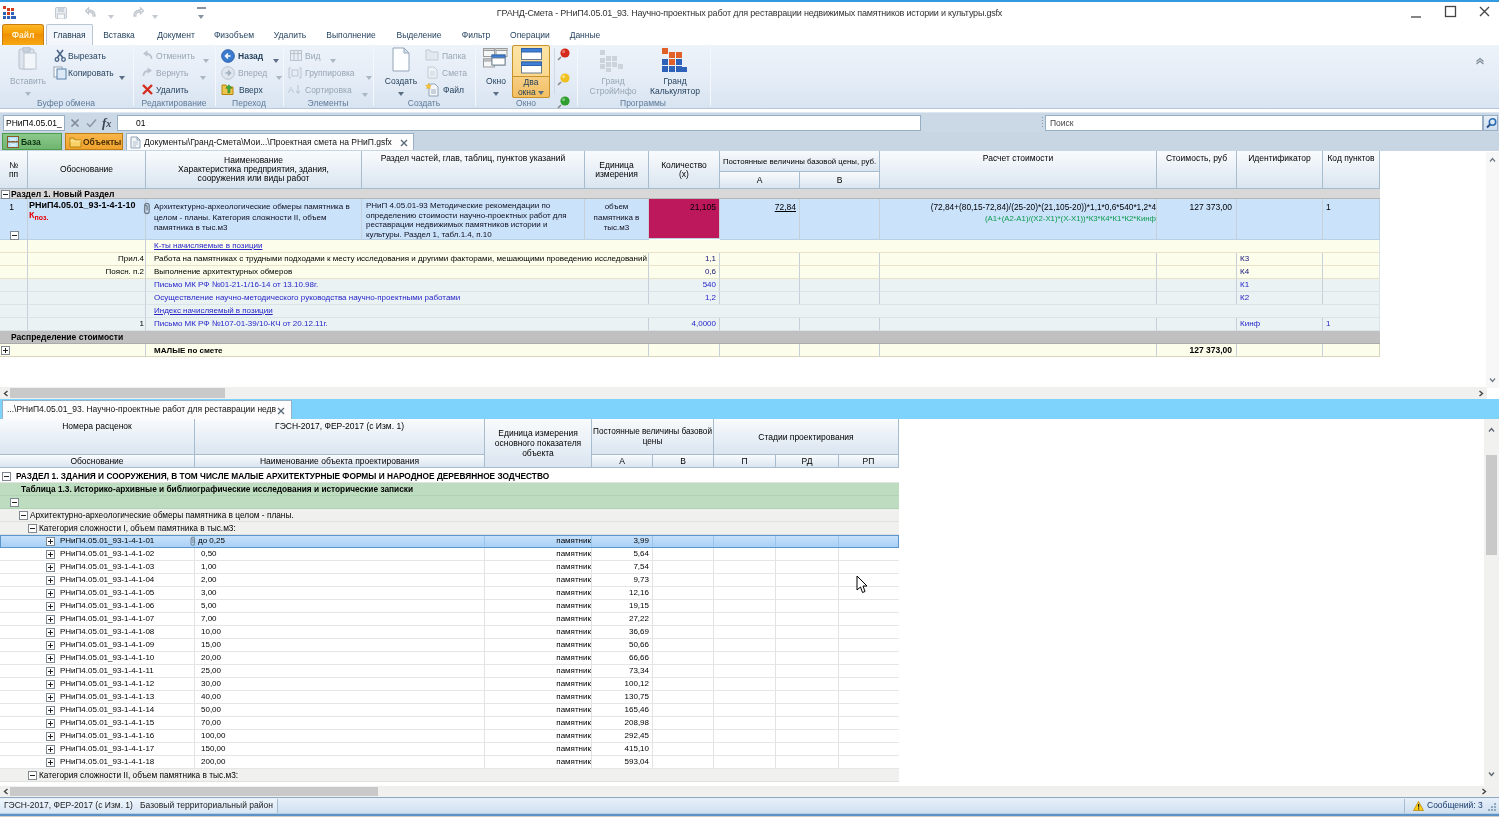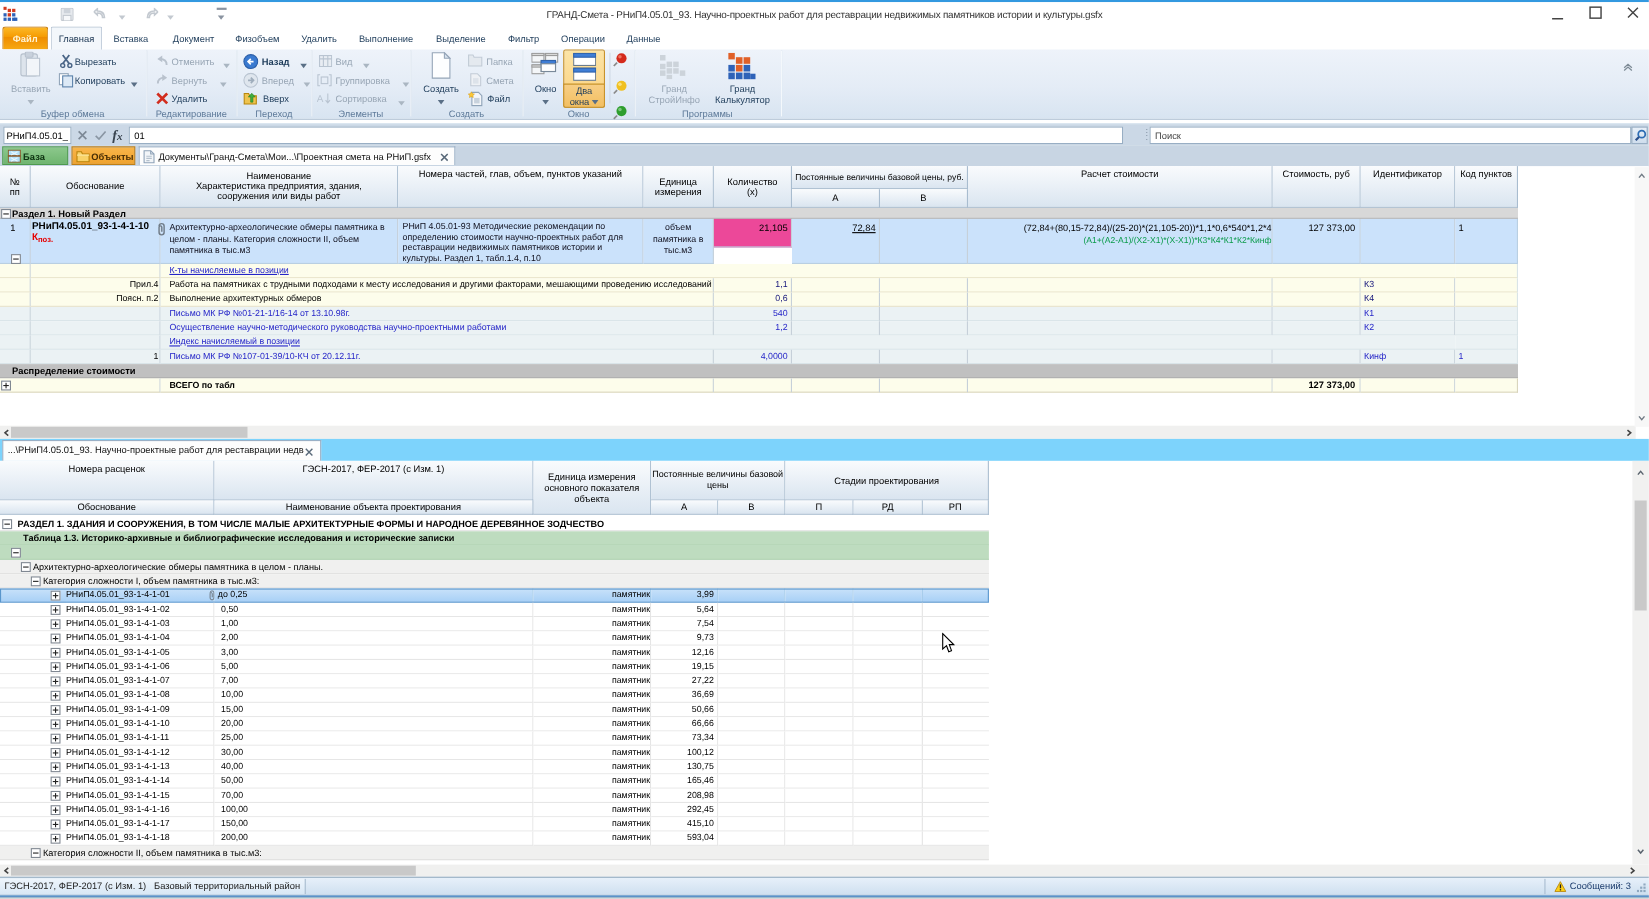--- a/index.html
+++ b/index.html
@@ -20,21 +20,21 @@
 .rsep{position:absolute;top:1px;height:60px;width:1px;background:#c3d1e0;border-right:1px solid #f4f8fc}
 .rlabel{position:absolute;top:53px;height:11px;font-size:8.5px;color:#5e7a99;text-align:center;width:100px}
 .rtxt{font-size:8.5px;color:#1e3c5a}
 .rtxt.dis{color:#98a6b5}
 .rbtn{position:absolute;font-size:8.5px;color:#1e3c5a}
 .dd{display:inline-block;width:0;height:0;border-left:3px solid transparent;border-right:3px solid transparent;border-top:4px solid #5a6f86;vertical-align:middle}
 .dd.dis{border-top-color:#aab6c2}
 
 #fbar{position:absolute;left:0;top:112px;width:1499px;height:20px;background:#cbd8e6;border-top:1px solid #dde8f2}
 #namebox{position:absolute;left:3px;top:2px;width:62px;height:16px;background:#fff;border:1px solid #98aec4;font-size:8.5px;line-height:14px;padding-left:2px}
-#fmla{position:absolute;left:117px;top:2px;width:904px;height:16px;background:#fff;border:1px solid #98aec4;font-size:8.5px;line-height:14px;padding-left:4px}
+#fmla{position:absolute;left:117px;top:2px;width:804px;height:16px;background:#fff;border:1px solid #98aec4;font-size:8.5px;line-height:14px;padding-left:18px}
 #search{position:absolute;left:1045px;top:2px;width:438px;height:16px;background:#fff;border:1px solid #98aec4;font-size:8.5px;line-height:14px;padding-left:4px;color:#444}
 #sbtn{position:absolute;left:1483px;top:2px;width:15px;height:16px;background:linear-gradient(#e8f0f8,#cfdded);border:1px solid #98aec4}
 
 #dtabs{position:absolute;left:0;top:132px;width:1499px;height:33px;background:#c8d5e3}
 .dtab{position:absolute;top:1px;height:17px;font-size:8.5px;line-height:16px}
 
 .cell{position:absolute;overflow:hidden;white-space:nowrap;font-size:8.5px}
 .rt{text-align:right}
 .ct{text-align:right}
 .exp{position:absolute;width:9px;height:9px;border:1px solid #808892;background:#fff}
@@ -332,39 +332,39 @@
     <span style="margin-left:17px">Документы\Гранд-Смета\Мои...\Проектная смета на РНиП.gsfx</span>
     <svg style="position:absolute;right:5px;top:5px" width="8" height="8" viewBox="0 0 8 8">
           <path d="M1 1 L7 7 M7 1 L1 7" stroke="#5a6a7a" stroke-width="1.4"></path>
         </svg>
   </div>
 </div>
 <div id="grid1" class="abs" style="left:0;top:151px;width:1499px;height:236px;background:#fff">
 <div class="cell " style="left:0px;top:0px;width:28px;height:38px;background:linear-gradient(#f9fbfd,#dae5f0);border-right:1px solid #a8bccf;border-bottom:1px solid #a8bccf;font-size:8.5px;line-height:9px;display:flex;align-items:center;justify-content:center;text-align:center;white-space:normal;">№<br>пп</div>
 <div class="cell " style="left:28px;top:0px;width:118px;height:38px;background:linear-gradient(#f9fbfd,#dae5f0);border-right:1px solid #a8bccf;border-bottom:1px solid #a8bccf;font-size:8.5px;line-height:9px;display:flex;align-items:center;justify-content:center;text-align:center;white-space:normal;">Обоснование</div>
 <div class="cell " style="left:146px;top:0px;width:216px;height:38px;background:linear-gradient(#f9fbfd,#dae5f0);border-right:1px solid #a8bccf;border-bottom:1px solid #a8bccf;font-size:8.5px;line-height:9px;display:flex;align-items:center;justify-content:center;text-align:center;white-space:normal;">Наименование<br>Характеристика предприятия, здания,<br>сооружения или виды работ</div>
-<div class="cell " style="left:362px;top:0px;width:223px;height:38px;background:linear-gradient(#f9fbfd,#dae5f0);border-right:1px solid #a8bccf;border-bottom:1px solid #a8bccf;font-size:8.5px;line-height:9px;display:flex;align-items:center;justify-content:center;text-align:center;white-space:normal;align-items:flex-start;padding-top:3px">Номера частей, глав, объем, пунктов указаний</div>
+<div class="cell " style="left:362px;top:0px;width:223px;height:38px;background:linear-gradient(#f9fbfd,#dae5f0);border-right:1px solid #a8bccf;border-bottom:1px solid #a8bccf;font-size:8.5px;line-height:9px;display:flex;align-items:center;justify-content:center;text-align:center;white-space:normal;align-items:flex-start;padding-top:3px">Раздел частей, глав, таблиц, пунктов указаний</div>
 <div class="cell " style="left:585px;top:0px;width:64px;height:38px;background:linear-gradient(#f9fbfd,#dae5f0);border-right:1px solid #a8bccf;border-bottom:1px solid #a8bccf;font-size:8.5px;line-height:9px;display:flex;align-items:center;justify-content:center;text-align:center;white-space:normal;">Единица<br>измерения</div>
 <div class="cell " style="left:649px;top:0px;width:71px;height:38px;background:linear-gradient(#f9fbfd,#dae5f0);border-right:1px solid #a8bccf;border-bottom:1px solid #a8bccf;font-size:8.5px;line-height:9px;display:flex;align-items:center;justify-content:center;text-align:center;white-space:normal;">Количество<br>(х)</div>
 <div class="cell " style="left:720px;top:0px;width:160px;height:21px;background:linear-gradient(#f9fbfd,#dae5f0);border-right:1px solid #a8bccf;border-bottom:1px solid #a8bccf;font-size:7.8px;line-height:9px;display:flex;align-items:center;justify-content:center;text-align:center;white-space:normal;">Постоянные величины базовой цены, руб.</div>
 <div class="cell " style="left:720px;top:21px;width:80px;height:17px;background:linear-gradient(#f9fbfd,#dae5f0);border-right:1px solid #a8bccf;border-bottom:1px solid #a8bccf;font-size:8.5px;line-height:9px;display:flex;align-items:center;justify-content:center;text-align:center;white-space:normal;">А</div>
 <div class="cell " style="left:800px;top:21px;width:80px;height:17px;background:linear-gradient(#f9fbfd,#dae5f0);border-right:1px solid #a8bccf;border-bottom:1px solid #a8bccf;font-size:8.5px;line-height:9px;display:flex;align-items:center;justify-content:center;text-align:center;white-space:normal;">В</div>
 <div class="cell " style="left:880px;top:0px;width:277px;height:38px;background:linear-gradient(#f9fbfd,#dae5f0);border-right:1px solid #a8bccf;border-bottom:1px solid #a8bccf;font-size:8.5px;line-height:9px;display:flex;align-items:center;justify-content:center;text-align:center;white-space:normal;align-items:flex-start;padding-top:3px">Расчет стоимости</div>
 <div class="cell " style="left:1157px;top:0px;width:80px;height:38px;background:linear-gradient(#f9fbfd,#dae5f0);border-right:1px solid #a8bccf;border-bottom:1px solid #a8bccf;font-size:8.5px;line-height:9px;display:flex;align-items:center;justify-content:center;text-align:center;white-space:normal;align-items:flex-start;padding-top:3px">Стоимость, руб</div>
 <div class="cell " style="left:1237px;top:0px;width:86px;height:38px;background:linear-gradient(#f9fbfd,#dae5f0);border-right:1px solid #a8bccf;border-bottom:1px solid #a8bccf;font-size:8.5px;line-height:9px;display:flex;align-items:center;justify-content:center;text-align:center;white-space:normal;align-items:flex-start;padding-top:3px">Идентификатор</div>
 <div class="cell " style="left:1323px;top:0px;width:57px;height:38px;background:linear-gradient(#f9fbfd,#dae5f0);border-right:1px solid #a8bccf;border-bottom:1px solid #a8bccf;font-size:8.5px;line-height:9px;display:flex;align-items:center;justify-content:center;text-align:center;white-space:normal;align-items:flex-start;padding-top:3px">Код пунктов</div>
 <div class="cell " style="left:0px;top:38px;width:1380px;height:10px;background:#d8d8d8;border-bottom:1px solid #b5b5b5"></div>
 <div class="exp" style="left:1px;top:39px"></div>
 <div class="cell " style="left:11px;top:38px;width:400px;height:10px;line-height:10px;font-size:8.5px"><b>Раздел 1. Новый Раздел</b></div>
 <div class="cell rt" style="left:0px;top:48px;width:28px;height:41px;background:#cbe2fb;border-right:1px solid #c6d0d9;border-bottom:1px solid #b9cfe2;padding-top:3px;font-size:8.5px"><span style="margin-right:13px">1</span></div>
 <div class="cell " style="left:28px;top:48px;width:118px;height:41px;background:#cbe2fb;border-right:1px solid #c6d0d9;border-bottom:1px solid #b9cfe2;padding:2px 0 0 1px;line-height:9.5px;white-space:normal"><b style="font-size:9px">РНиП4.05.01_93-1-4-1-10</b><br><span style="color:#e60000;font-weight:bold;font-size:9px">К<span style="font-size:7px;vertical-align:-2px">поз.</span></span></div>
 <div class="cell " style="left:146px;top:48px;width:216px;height:41px;background:#cbe2fb;border-right:1px solid #c6d0d9;border-bottom:1px solid #b9cfe2;padding:3px 2px 0 8px;line-height:10.5px;white-space:normal;color:#10101e;font-size:8px">Архитектурно-археологические обмеры памятника в<br>целом - планы. Категория сложности II, объем<br>памятника в тыс.м3</div>
 <div class="cell " style="left:362px;top:48px;width:223px;height:41px;background:#cbe2fb;border-right:1px solid #c6d0d9;border-bottom:1px solid #b9cfe2;padding:2px 2px 0 4px;line-height:9.7px;white-space:normal;color:#10101e;font-size:8px">РНиП 4.05.01-93 Методические рекомендации по<br>определению стоимости научно-проектных работ для<br>реставрации недвижимых памятников истории и<br>культуры. Раздел 1, табл.1.4, п.10</div>
 <div class="cell " style="left:585px;top:48px;width:64px;height:41px;background:#cbe2fb;border-right:1px solid #c6d0d9;border-bottom:1px solid #b9cfe2;padding:3px 4px 0 4px;line-height:10.5px;white-space:normal;text-align:center;color:#10101e;font-size:8px">объем<br>памятника в<br>тыс.м3</div>
-<div class="cell rt" style="left:649px;top:48px;width:71px;height:26px;background:#ec4899;border-right:1px solid #c6d0d9;border-bottom:1px solid #b9cfe2;padding:3px 3px 0 0">21,105</div>
+<div class="cell rt" style="left:649px;top:48px;width:71px;height:40px;background:#be185d;border-right:1px solid #c6d0d9;border-bottom:1px solid #b9cfe2;padding:3px 3px 0 0">21,105</div>
 <div class="cell rt" style="left:720px;top:48px;width:80px;height:41px;background:#cbe2fb;border-right:1px solid #c6d0d9;border-bottom:1px solid #b9cfe2;padding:3px 3px 0 0"><span style="text-decoration:underline">72,84</span></div>
 <div class="cell " style="left:800px;top:48px;width:80px;height:41px;background:#cbe2fb;border-right:1px solid #c6d0d9;border-bottom:1px solid #b9cfe2"></div>
 <div class="cell ct" style="left:880px;top:48px;width:277px;height:41px;background:#cbe2fb;border-right:1px solid #c6d0d9;border-bottom:1px solid #b9cfe2;padding-top:3px;line-height:10.5px;white-space:normal;font-size:8px"><span style="font-size:8.3px">(72,84+(80,15-72,84)/(25-20)*(21,105-20))*1,1*0,6*540*1,2*4</span><br><span style="color:#0b9b4b;font-size:7.8px">(А1+(А2-А1)/(Х2-Х1)*(Х-Х1))*К3*К4*К1*К2*Кинф</span></div>
 <div class="cell rt" style="left:1157px;top:48px;width:80px;height:41px;background:#cbe2fb;border-right:1px solid #c6d0d9;border-bottom:1px solid #b9cfe2;padding:3px 4px 0 0">127 373,00</div>
 <div class="cell " style="left:1237px;top:48px;width:86px;height:41px;background:#cbe2fb;border-right:1px solid #c6d0d9;border-bottom:1px solid #b9cfe2"></div>
 <div class="cell " style="left:1323px;top:48px;width:57px;height:41px;background:#cbe2fb;border-right:1px solid #b9cfe2;border-bottom:1px solid #b9cfe2;padding:3px 0 0 3px">1</div>
 <svg class="abs" style="left:142px;top:51px" width="10" height="13" viewBox="0 0 10 13">
         <path d="M2.6 3.6 A2.3 2.3 0 0 1 7.2 3.6 L7.2 9.2 A2.3 2.3 0 0 1 2.6 9.2 L2.6 4.6 A1.25 1.25 0 0 1 5.1 4.6 L5.1 8.6" stroke="#707c88" fill="none" stroke-width="1.3"></path>
       </svg>
 <div class="exp" style="left:10px;top:80px"></div>
@@ -422,21 +422,21 @@
 <div class="cell rt" style="left:649px;top:167px;width:71px;height:13px;background:#ebf2f4;border-bottom:1px solid #d9e4e8;border-right:1px solid #c6d0d9;padding:1px 3px 0 0;color:#2525c8;font-size:8px">4,0000</div>
 <div class="cell " style="left:720px;top:167px;width:80px;height:13px;background:#ebf2f4;border-bottom:1px solid #d9e4e8;border-right:1px solid #c6d0d9;"></div>
 <div class="cell " style="left:800px;top:167px;width:80px;height:13px;background:#ebf2f4;border-bottom:1px solid #d9e4e8;border-right:1px solid #c6d0d9;"></div>
 <div class="cell " style="left:880px;top:167px;width:277px;height:13px;background:#ebf2f4;border-bottom:1px solid #d9e4e8;border-right:1px solid #c6d0d9;"></div>
 <div class="cell " style="left:1157px;top:167px;width:80px;height:13px;background:#ebf2f4;border-bottom:1px solid #d9e4e8;border-right:1px solid #c6d0d9;"></div>
 <div class="cell " style="left:1237px;top:167px;width:86px;height:13px;background:#ebf2f4;border-bottom:1px solid #d9e4e8;border-right:1px solid #c6d0d9;color:#2525c8;padding:1px 0 0 3px;font-size:8px">Кинф</div>
 <div class="cell " style="left:1323px;top:167px;width:57px;height:13px;background:#ebf2f4;border-bottom:1px solid #d9e4e8;border-right:1px solid #d9e4e8;padding:1px 0 0 3px;color:#2525c8;font-size:8px">1</div>
 <div class="cell " style="left:0px;top:180px;width:1380px;height:13px;background:#c0c0c0;border-bottom:1px solid #ababab"></div>
 <div class="cell " style="left:11px;top:180px;width:400px;height:13px;line-height:13px;font-size:8.5px"><b>Распределение стоимости</b></div>
 <div class="cell " style="left:0px;top:193px;width:146px;height:13px;background:#fdfdeb;border-bottom:1px solid #d9d5bd;border-right:1px solid #c6d0d9;"></div>
-<div class="cell " style="left:146px;top:193px;width:503px;height:13px;background:#fdfdeb;border-bottom:1px solid #d9d5bd;border-right:1px solid #c6d0d9;padding:1px 0 0 8px"><b style="font-size:8px">ВСЕГО по табл</b></div>
+<div class="cell " style="left:146px;top:193px;width:503px;height:13px;background:#fdfdeb;border-bottom:1px solid #d9d5bd;border-right:1px solid #c6d0d9;padding:1px 0 0 8px"><b style="font-size:8px">МАЛЫЕ по смете</b></div>
 <div class="cell " style="left:649px;top:193px;width:71px;height:13px;background:#fdfdeb;border-bottom:1px solid #d9d5bd;border-right:1px solid #c6d0d9;"></div>
 <div class="cell " style="left:720px;top:193px;width:80px;height:13px;background:#fdfdeb;border-bottom:1px solid #d9d5bd;border-right:1px solid #c6d0d9;"></div>
 <div class="cell " style="left:800px;top:193px;width:80px;height:13px;background:#fdfdeb;border-bottom:1px solid #d9d5bd;border-right:1px solid #c6d0d9;"></div>
 <div class="cell " style="left:880px;top:193px;width:277px;height:13px;background:#fdfdeb;border-bottom:1px solid #d9d5bd;border-right:1px solid #c6d0d9;"></div>
 <div class="cell rt" style="left:1157px;top:193px;width:80px;height:13px;background:#fdfdeb;border-bottom:1px solid #d9d5bd;border-right:1px solid #c6d0d9;padding:1px 4px 0 0"><b>127 373,00</b></div>
 <div class="cell " style="left:1237px;top:193px;width:86px;height:13px;background:#fdfdeb;border-bottom:1px solid #d9d5bd;border-right:1px solid #c6d0d9;"></div>
 <div class="cell " style="left:1323px;top:193px;width:57px;height:13px;background:#fdfdeb;border-bottom:1px solid #d9d5bd;border-right:1px solid #d9d5bd"></div>
 <div class="exp pl" style="left:1px;top:195px"></div>
 </div>
 <div id="hs1" class="abs sbar" style="left:0;top:387px;width:1487px;height:12px">

